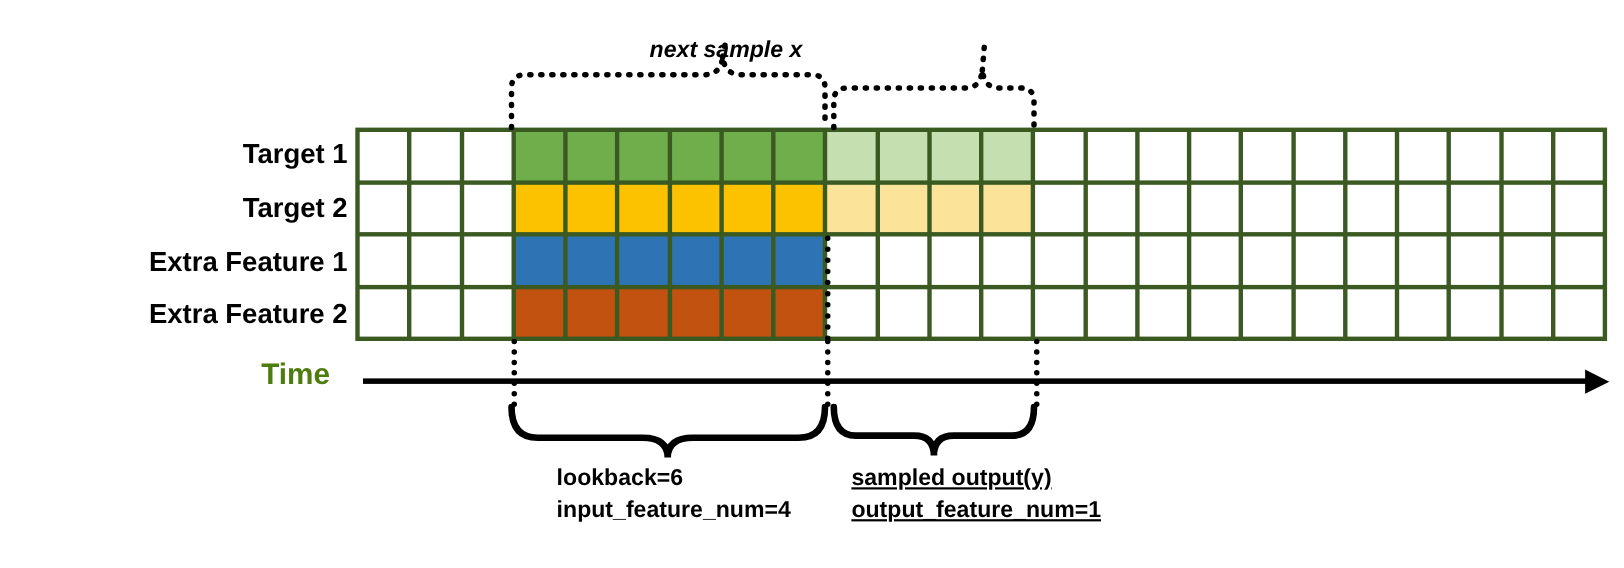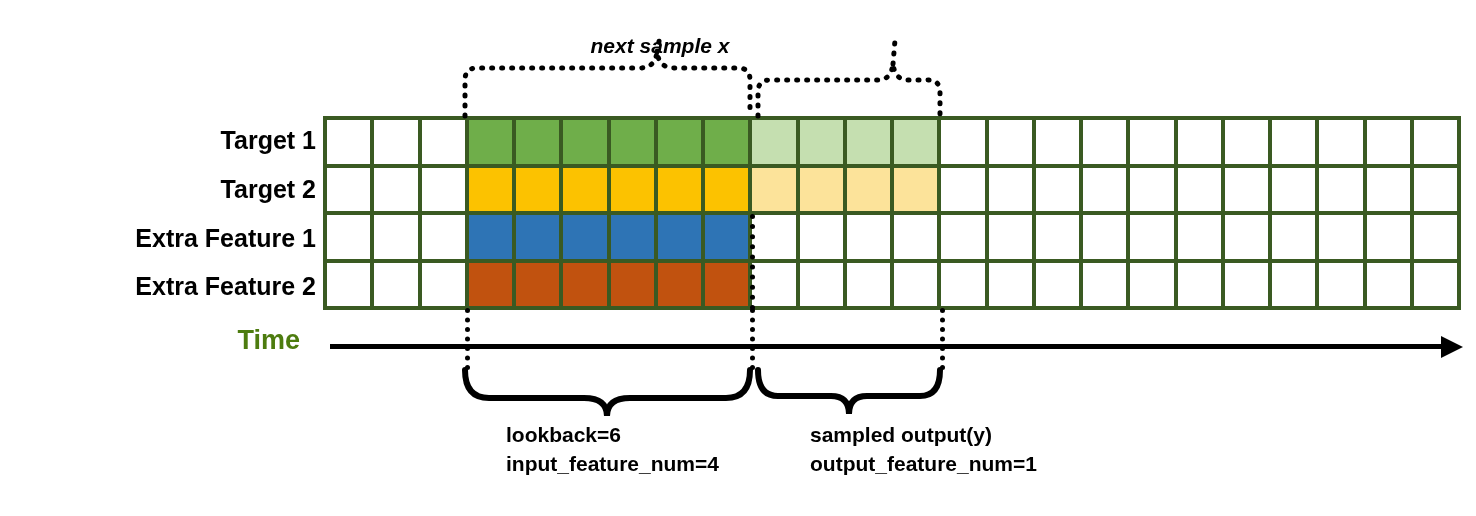--- a/index.html
+++ b/index.html
@@ -220,18 +220,18 @@
              Q 607,398 630,398 L 726,398 Q 750,398 750,370" fill="none" stroke="#000" stroke-width="6" stroke-linecap="round"></path>
 
     <path d="M 758,370 Q 758,396 778,396 L 831,396 Q 849,396 849,414
              Q 849,396 867,396 L 920,396 Q 940,396 940,370" fill="none" stroke="#000" stroke-width="6" stroke-linecap="round"></path>
   </svg>
 
   <div class="annot" style="left:506px;">
     <div>lookback=6</div>
     <div>input_feature_num=4</div>
   </div>
-  <div class="annot" style="left:810px;">
+  <div class="annot" style="left:774px;text-decoration:underline;">
     <div>sampled output(y)</div>
     <div>output_feature_num=1</div>
   </div>
 
 </div>
 
 </body></html>

